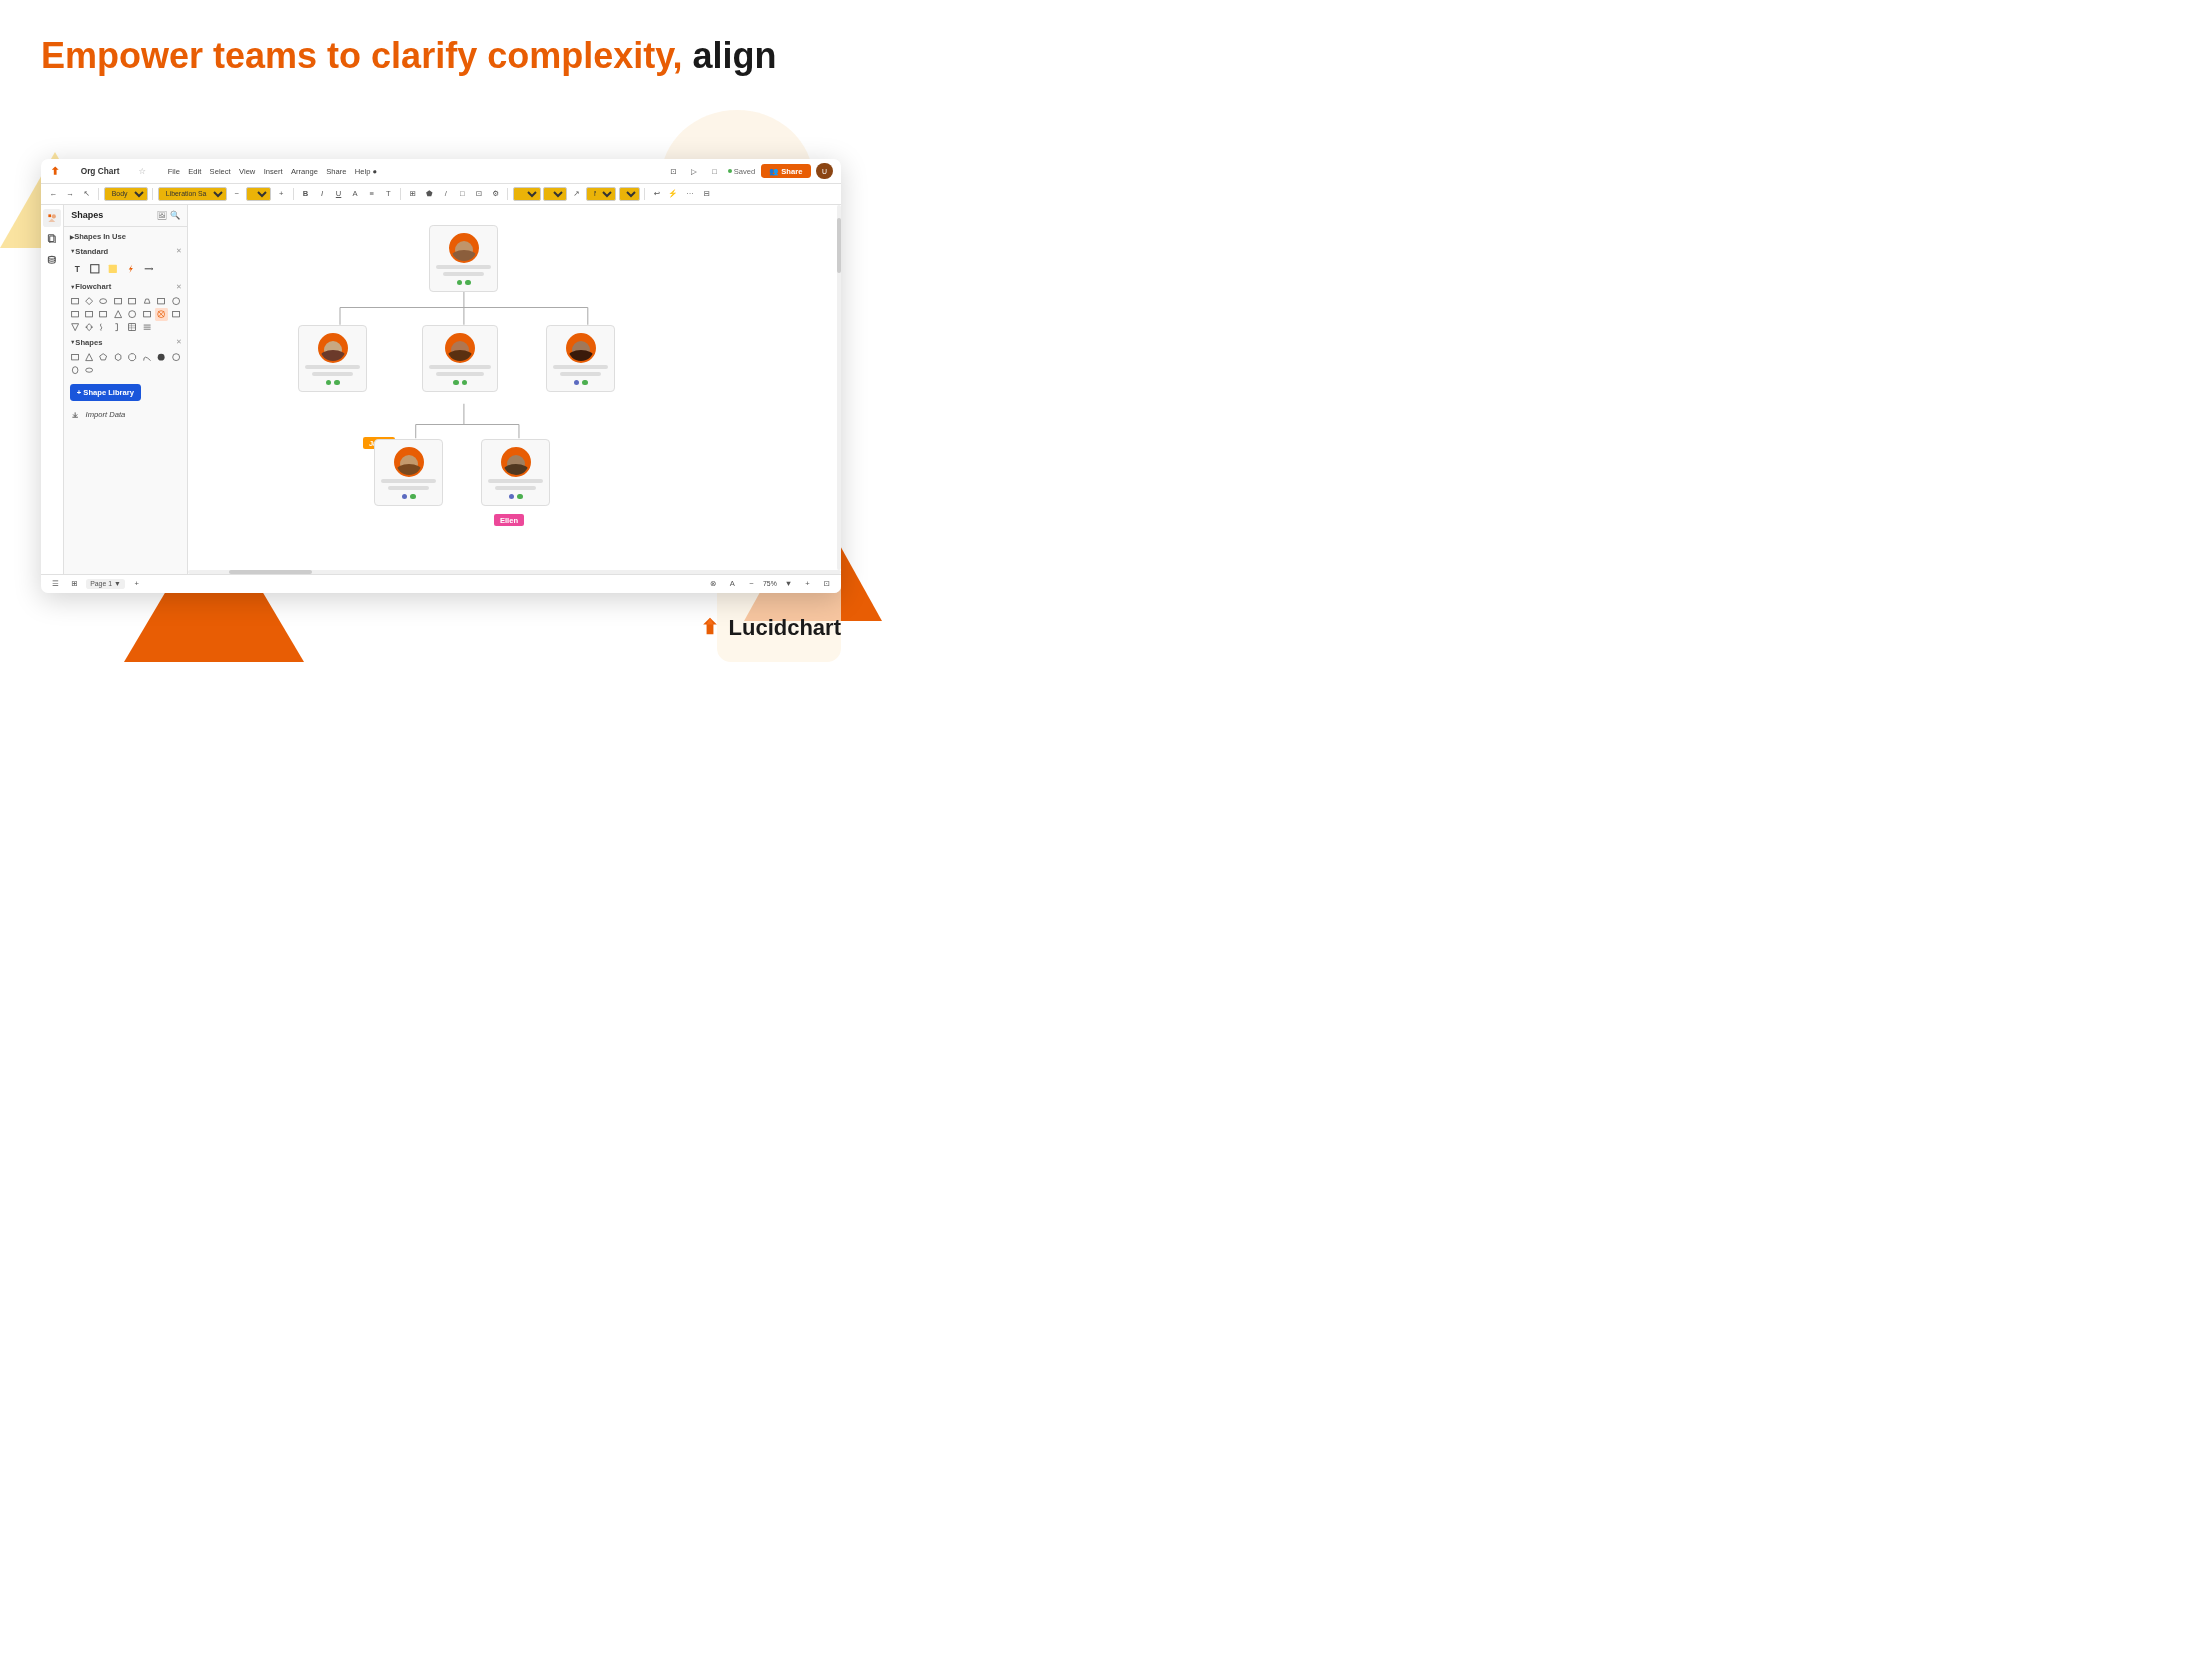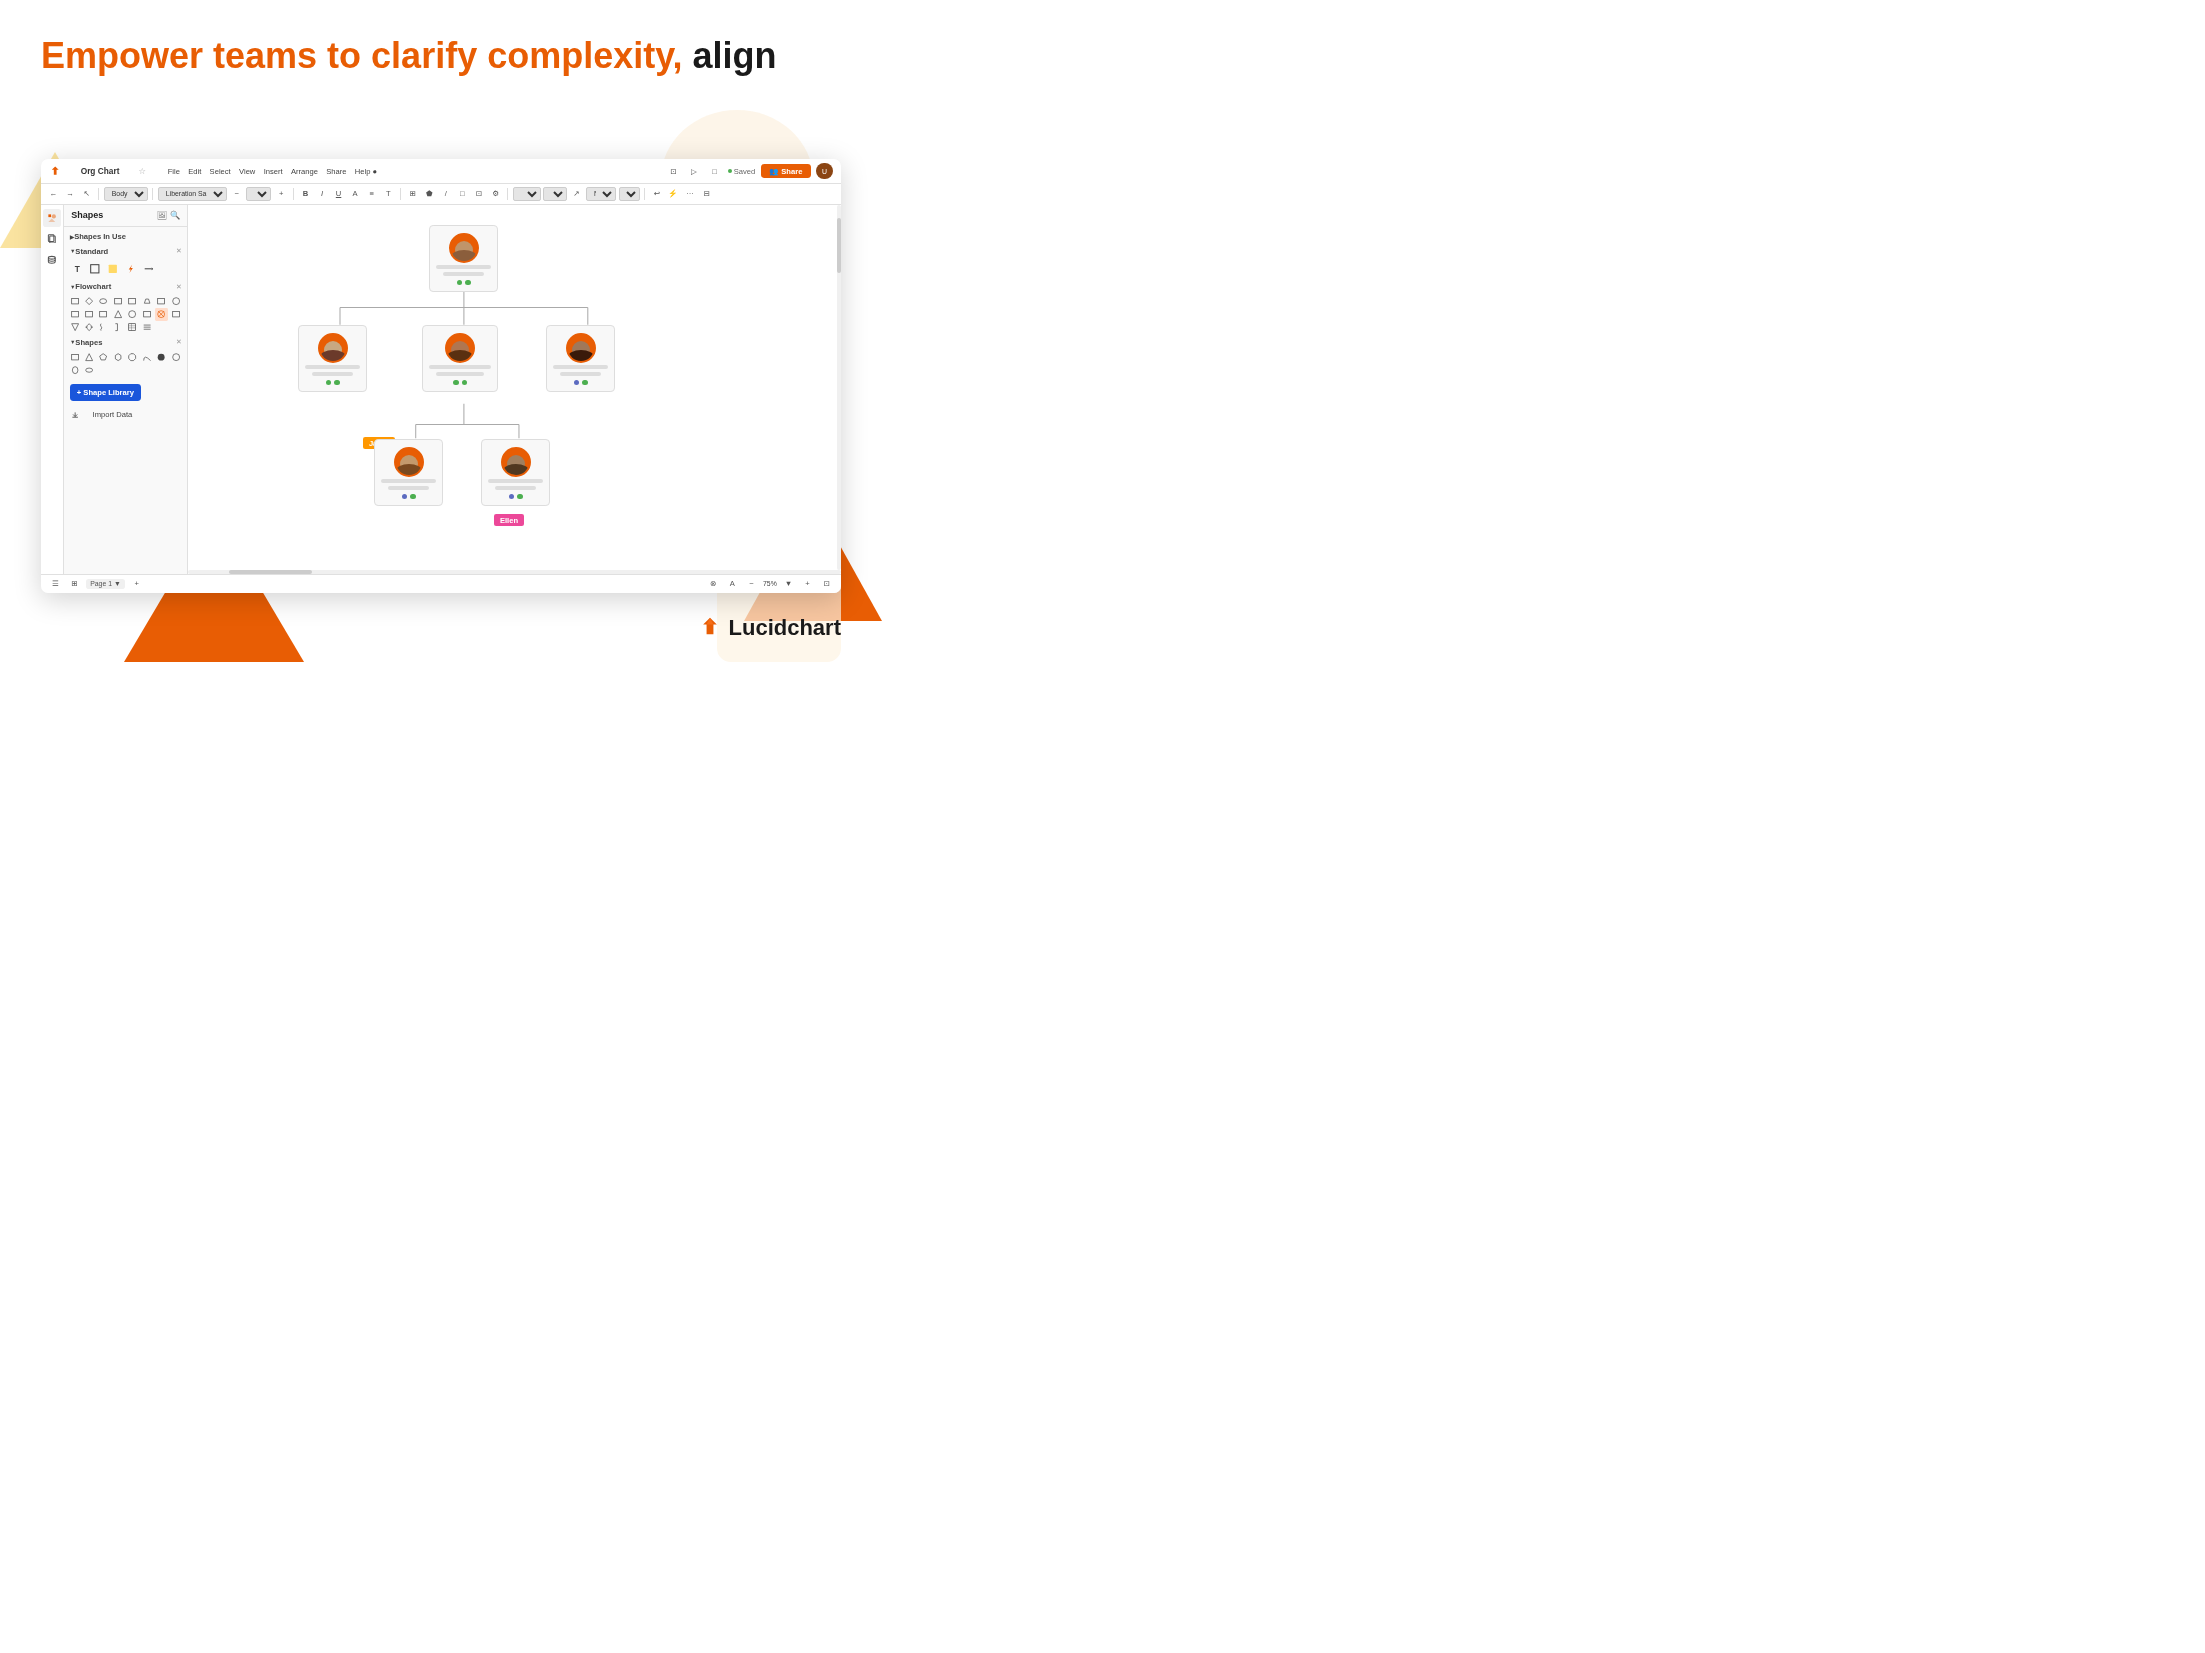--- a/index.html
+++ b/index.html
@@ -199,21 +199,21 @@
       width: 0.7px;
       height: 12.4px;
       background: #ddd;
       margin: 0 2.1px;
     }
     .toolbar-select {
       border: 0.7px solid #ccc;
       border-radius: 2.1px;
       padding: 0.7px 2.8px;
       font-size: 6.9px;
-      background: #e5e5e5;
+      background: #eab308;
       color: #333;
       height: 13.8px;
     }
     .toolbar-icon {
       width: 13.8px;
       height: 13.8px;
       display: flex;
       align-items: center;
       justify-content: center;
       font-size: 7.6px;
@@ -367,25 +367,26 @@
       cursor: pointer;
       display: flex;
       align-items: center;
       justify-content: center;
       gap: 2.8px;
     }
 
     .import-data {
       display: flex;
       align-items: center;
-      gap: 13px;
+      gap: 6px;
       padding: 4.1px 6.9px;
       font-size: 7.6px;
       color: #444;
       cursor: pointer;
+      font-style: italic;
     }
 
     
     .canvas-area {
       flex: 1;
       background: #ffffff;
       position: relative;
       overflow: hidden;
     }
 

